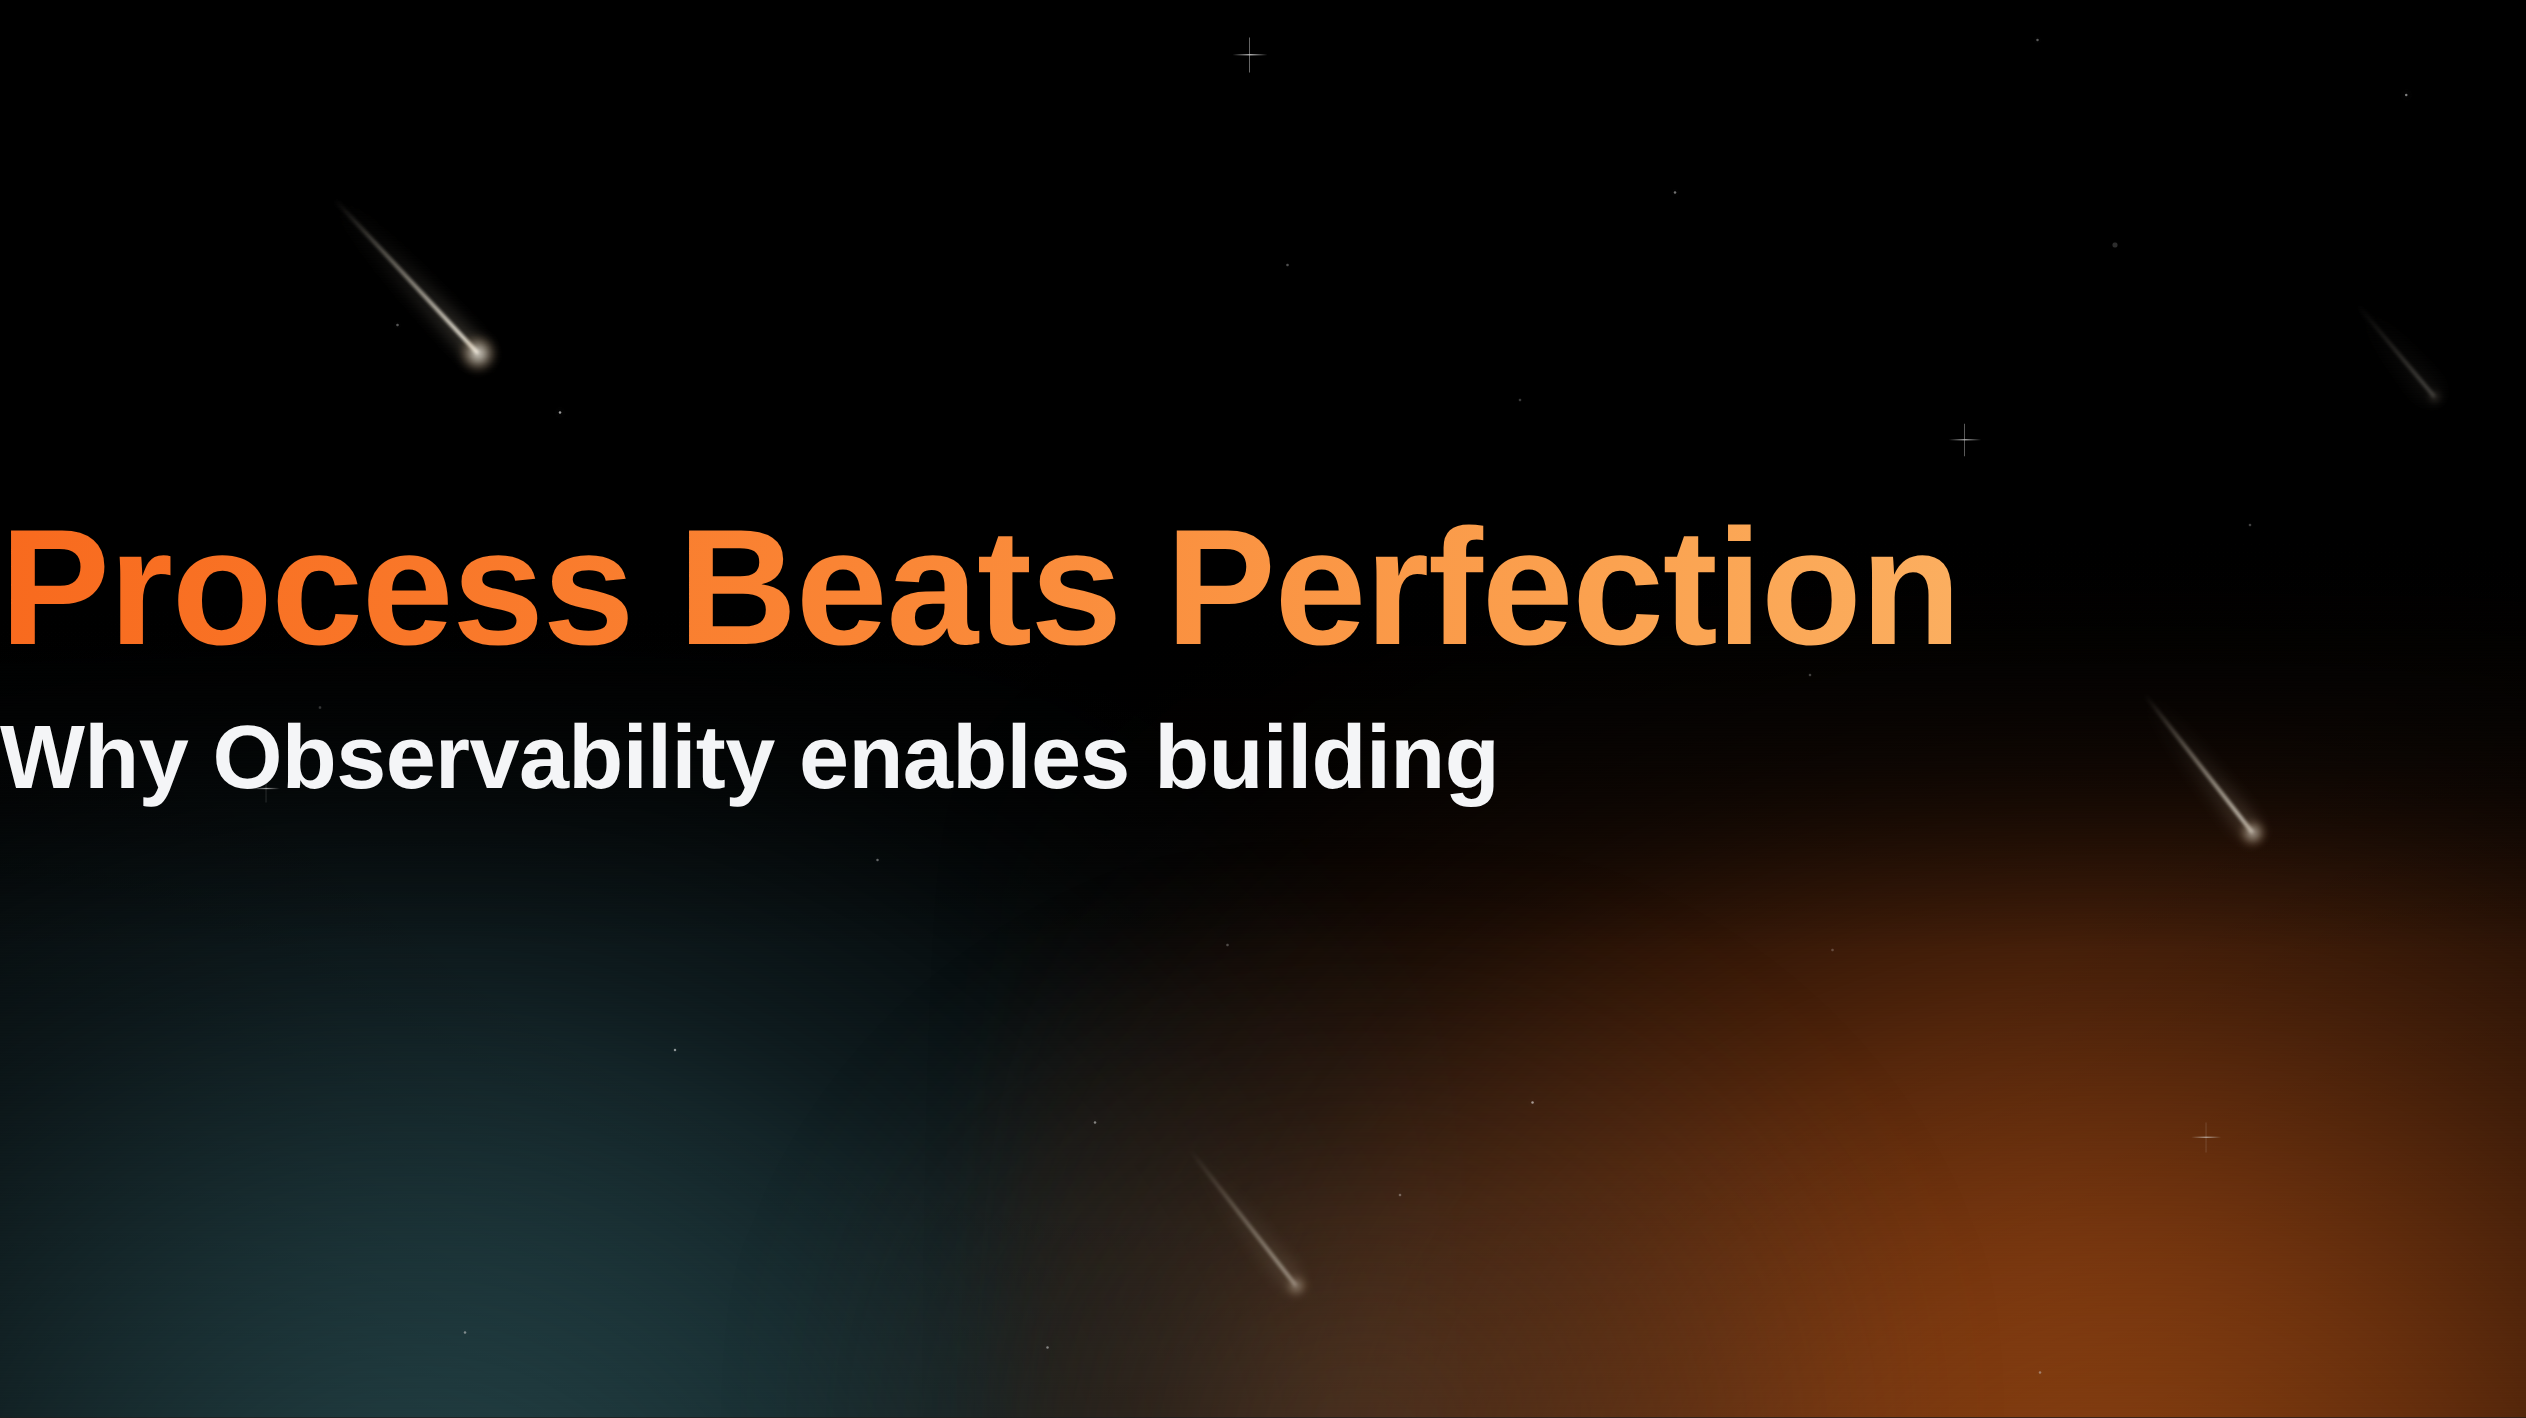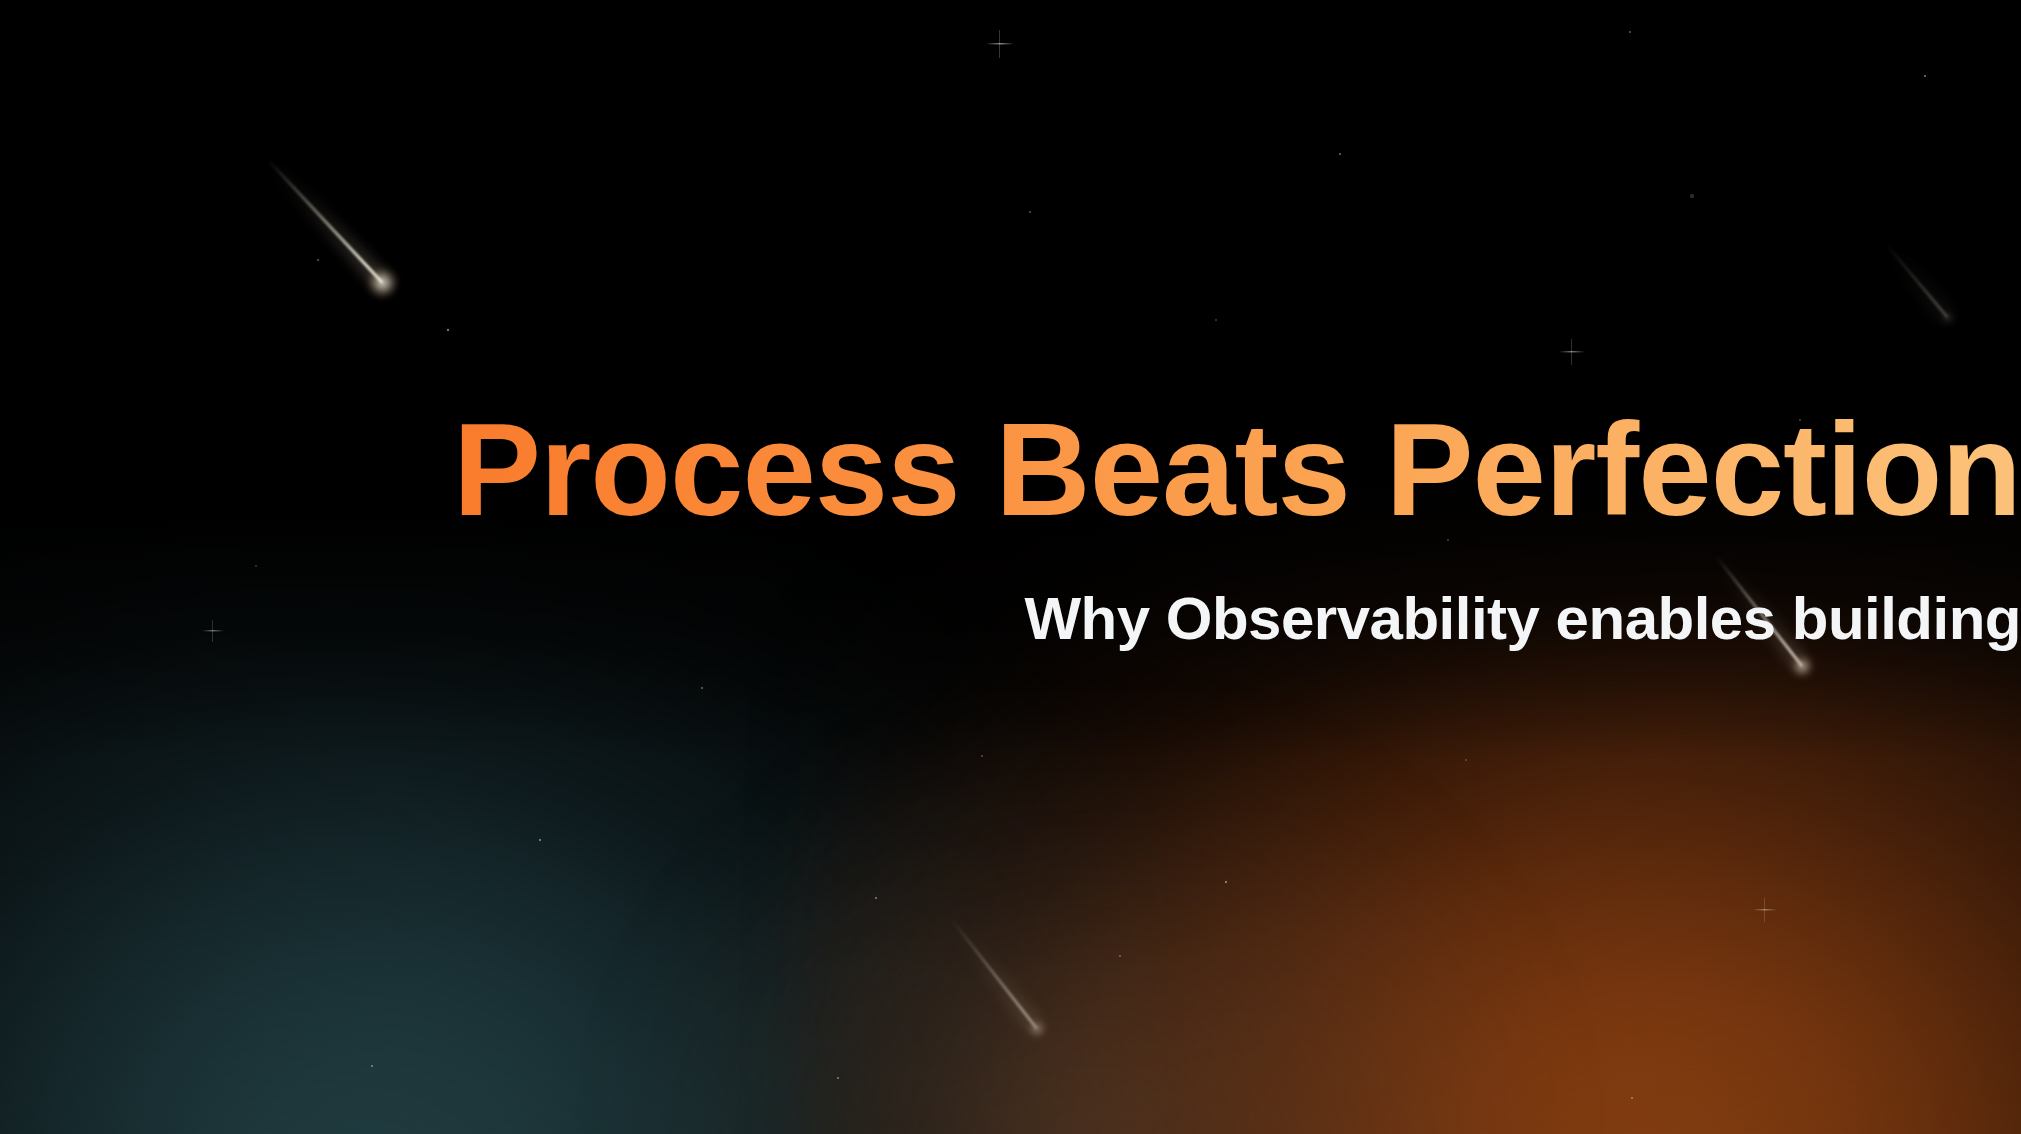--- a/index.html
+++ b/index.html
@@ -147,41 +147,41 @@
         rgba(120,96,70,0.08) 74%,
         rgba(0,0,0,0) 100%);
     filter:blur(3px);
   }
 
   
   #text-block {
     position:absolute;
     left:0; right:0;
     top:404px;
-    text-align:right;
+    text-align:left;
     z-index:40;
   }
 
   #headline {
     font-size:132px;
     font-weight:700;
     line-height:1.0;
     letter-spacing:-1px;
     white-space:nowrap;
     background:linear-gradient(to right, #f86a1e 0%, #fa8434 33%, #fba452 66%, #fcc27a 100%);
     -webkit-background-clip:text;
     background-clip:text;
     color:transparent;
     -webkit-text-fill-color:transparent;
     padding-bottom:6px;
   }
 
   #subtitle {
-    margin-top:40px;
-    font-size:60px;
+    margin-top:20px;
+    font-size:72px;
     font-weight:700;
     line-height:1.24;
     letter-spacing:-0.5px;
     color:#f4f5f7;
   }
   #subtitle .line { display:block; white-space:nowrap; }
 </style>
 </head>
 <body>
 

